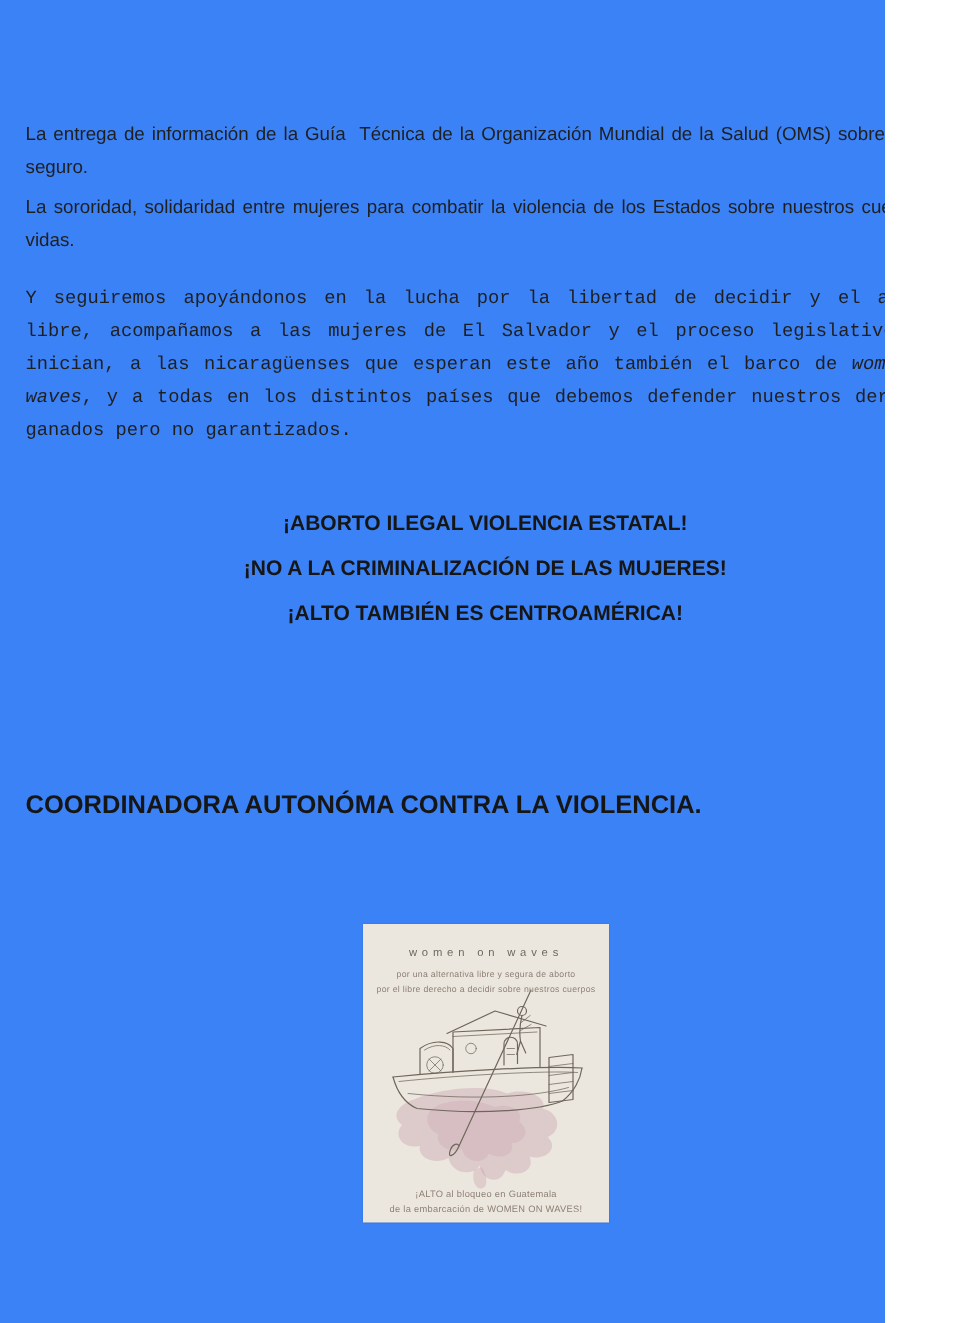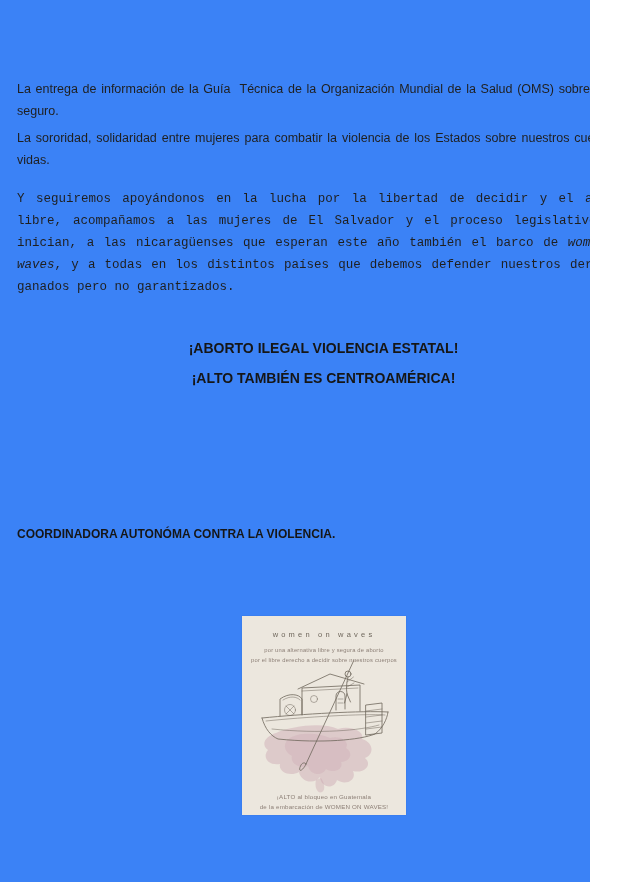--- a/index.html
+++ b/index.html
@@ -43,21 +43,21 @@
     font-weight: bold;
     line-height: 30px;
     color: #161616;
   }
   .signature {
     position: absolute;
     top: 527px;
     left: 17px;
     width: 613px;
     margin: 0;
-    font-size: 12px;
+    font-size: 17px;
     font-weight: bold;
     color: #161616;
   }
   .poster {
     position: absolute;
     left: 242px;
     top: 616px;
     width: 164px;
     height: 199px;
     background: var(--poster-background, #ece7de);
@@ -125,20 +125,21 @@
 <div class="page">
 
   <p class="para para-1">La entrega de información de la Guía&nbsp; Técnica de la Organización Mundial de la Salud (OMS) sobre aborto seguro.</p>
 
   <p class="para para-2">La sororidad, solidaridad entre mujeres para combatir la violencia de los Estados sobre nuestros cuerpos y vidas.</p>
 
   <p class="para para-3"><span>Y seguiremos apoyándonos en la lucha por la libertad de decidir y el aborto libre, acompañamos a las mujeres de El Salvador y el proceso legislativo que inician, a las nicaragüenses que esperan este año también el barco de </span><em>women on waves</em><span>, y a todas en los distintos países que debemos defender nuestros derechos ganados pero no garantizados.</span></p>
 
   <div class="slogans">
     <p class="slogan">¡ABORTO ILEGAL VIOLENCIA ESTATAL!</p>
+    <p class="slogan">¡NO A LA CRIMINALIZACIÓN DE LAS MUJERES!</p>
     <p class="slogan">¡ALTO TAMBIÉN ES CENTROAMÉRICA!</p>
   </div>
 
   <p class="signature">COORDINADORA AUTONÓMA CONTRA LA VIOLENCIA.</p>
 
   <div class="poster">
 
     <svg class="poster-svg" viewBox="0 0 164 199" xmlns="http://www.w3.org/2000/svg" aria-hidden="true">
 
       <path class="blob-shape" opacity="0.42" d="M34,117 C24,120 18,128 26,134 C20,141 26,150 38,148

